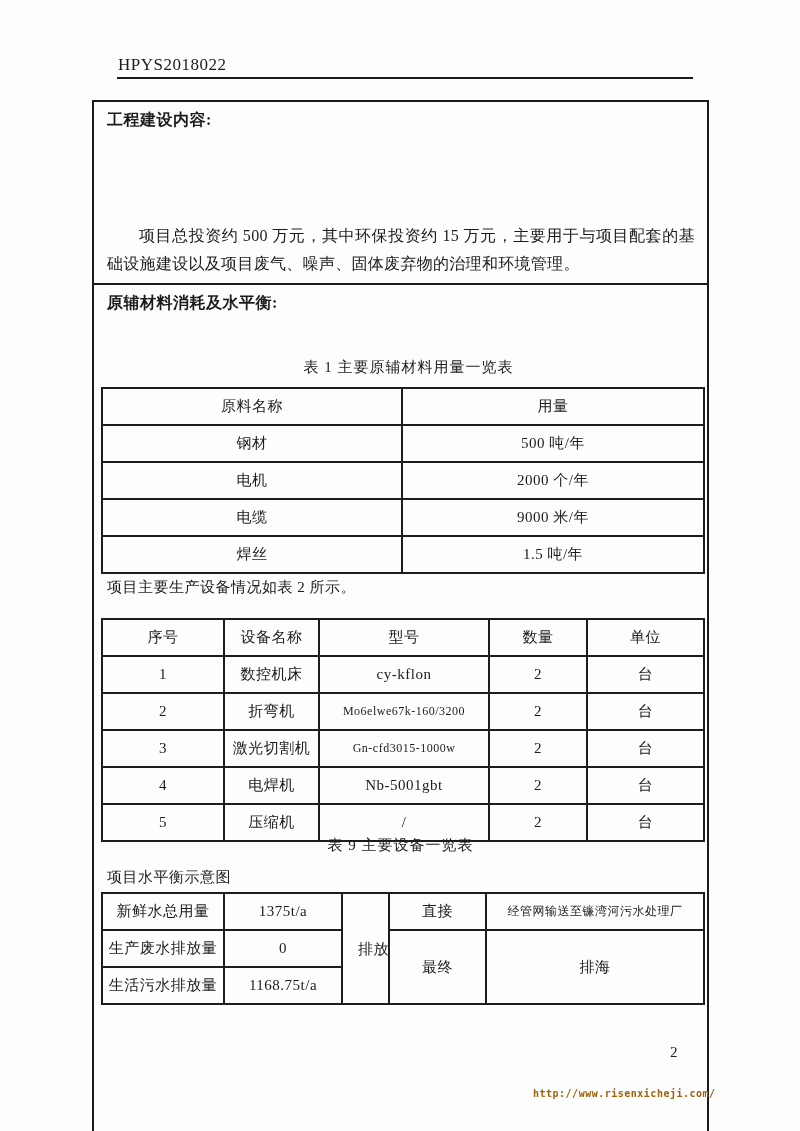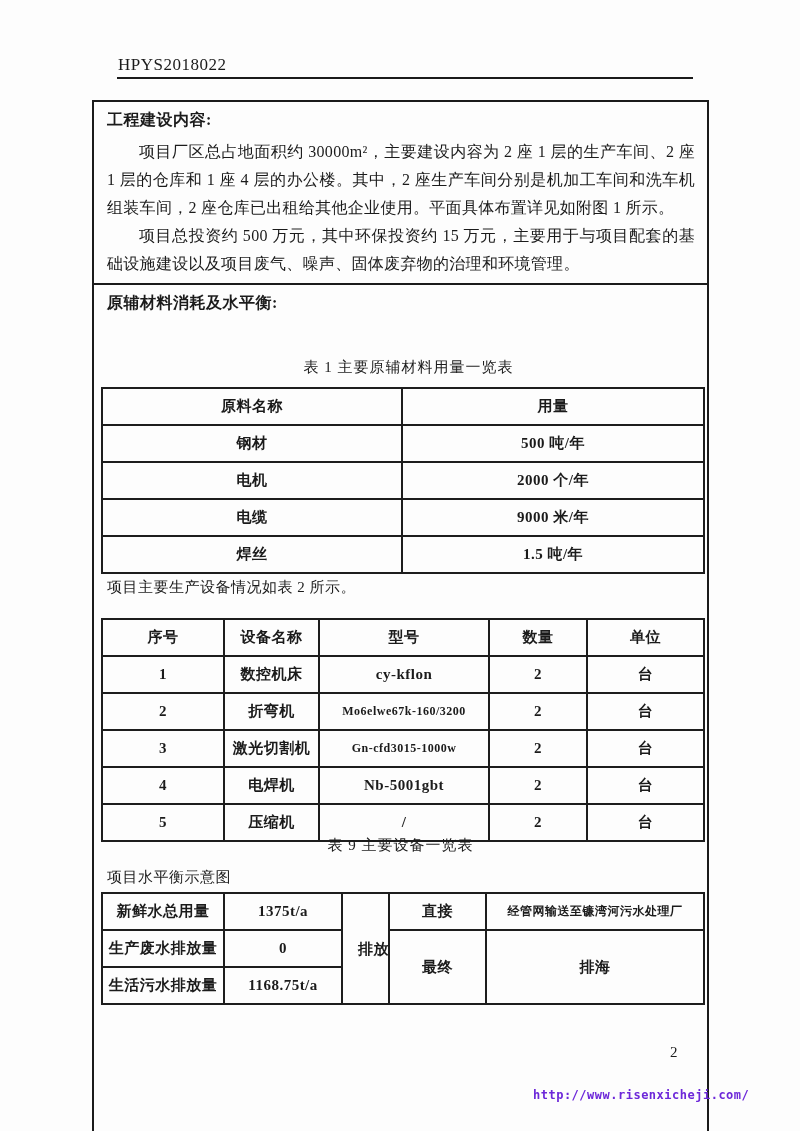--- a/index.html
+++ b/index.html
@@ -39,36 +39,36 @@
   }
   .divider {
     position:absolute; left:-1px; width:614px; height:2px; background:#1b1b1b;
   }
   table.doc-table {
     position:absolute; left:7px; border-collapse:collapse; table-layout:fixed;
     width:602px; font-size:15px;
   }
   table.doc-table td, table.doc-table th {
     border:2px solid #1d1d1d; text-align:center; vertical-align:middle;
-    font-weight:bold; padding:0 2px; letter-spacing:0.5px;
+    font-weight:normal; padding:0 2px; letter-spacing:0.5px;
     overflow:hidden; white-space:nowrap;
   }
   table.doc-table tr { height:37px; }
   .vtext {
     width:1em; margin:0 auto; word-break:break-all; line-height:26px;
     font-size:15px; text-align:center;
   }
   .small-cell { font-size:12px; }
   .page-number {
     position:absolute; left:670px; top:1044px; font-size:15px;
   }
   .watermark {
     position:absolute; left:533px; top:1088px;
     font-family:"DejaVu Sans Mono","Liberation Mono",monospace;
-    font-weight:bold; font-size:12px; letter-spacing:0.5px; color:#6d28d9;
+    font-weight:bold; font-size:10px; letter-spacing:0.5px; color:#a16207;
   }
   
   #h1 { top:8px; }
   #p1 { top:36px; }
   #p2 { top:120px; }
   #div1 { top:181px; }
   #h2 { top:191px; }
   #intro1 { top:226px; }
   #cap1 { top:256px;padding-left:16px; }
   #t1 { top:285px; }
@@ -82,21 +82,20 @@
 <body>
 
 <div class="page">
 
   <div class="doc-code">HPYS2018022</div>
   <div class="header-rule"></div>
 
   <div class="content-box">
 
     <div id="h1" class="sec-heading">工程建设内容:</div>
-    <p id="p1" class="para">项目厂区总占地面积约 30000m²，主要建设内容为 2 座 1 层的生产车间、2 座 1 层的仓库和 1 座 4 层的办公楼。其中，2 座生产车间分别是机加工车间和洗车机组装车间，2 座仓库已出租给其他企业使用。平面具体布置详见如附图 1 所示。</p>
     <p id="p2" class="para">项目总投资约 500 万元，其中环保投资约 15 万元，主要用于与项目配套的基础设施建设以及项目废气、噪声、固体废弃物的治理和环境管理。</p>
 
     <div id="div1" class="divider"></div>
 
     <div id="h2" class="sec-heading">原辅材料消耗及水平衡:</div>
     <div id="cap1" class="caption">表 1 主要原辅材料用量一览表</div>
 
     <table id="t1" class="doc-table">
       <colgroup>
           <col style="width:300px">

